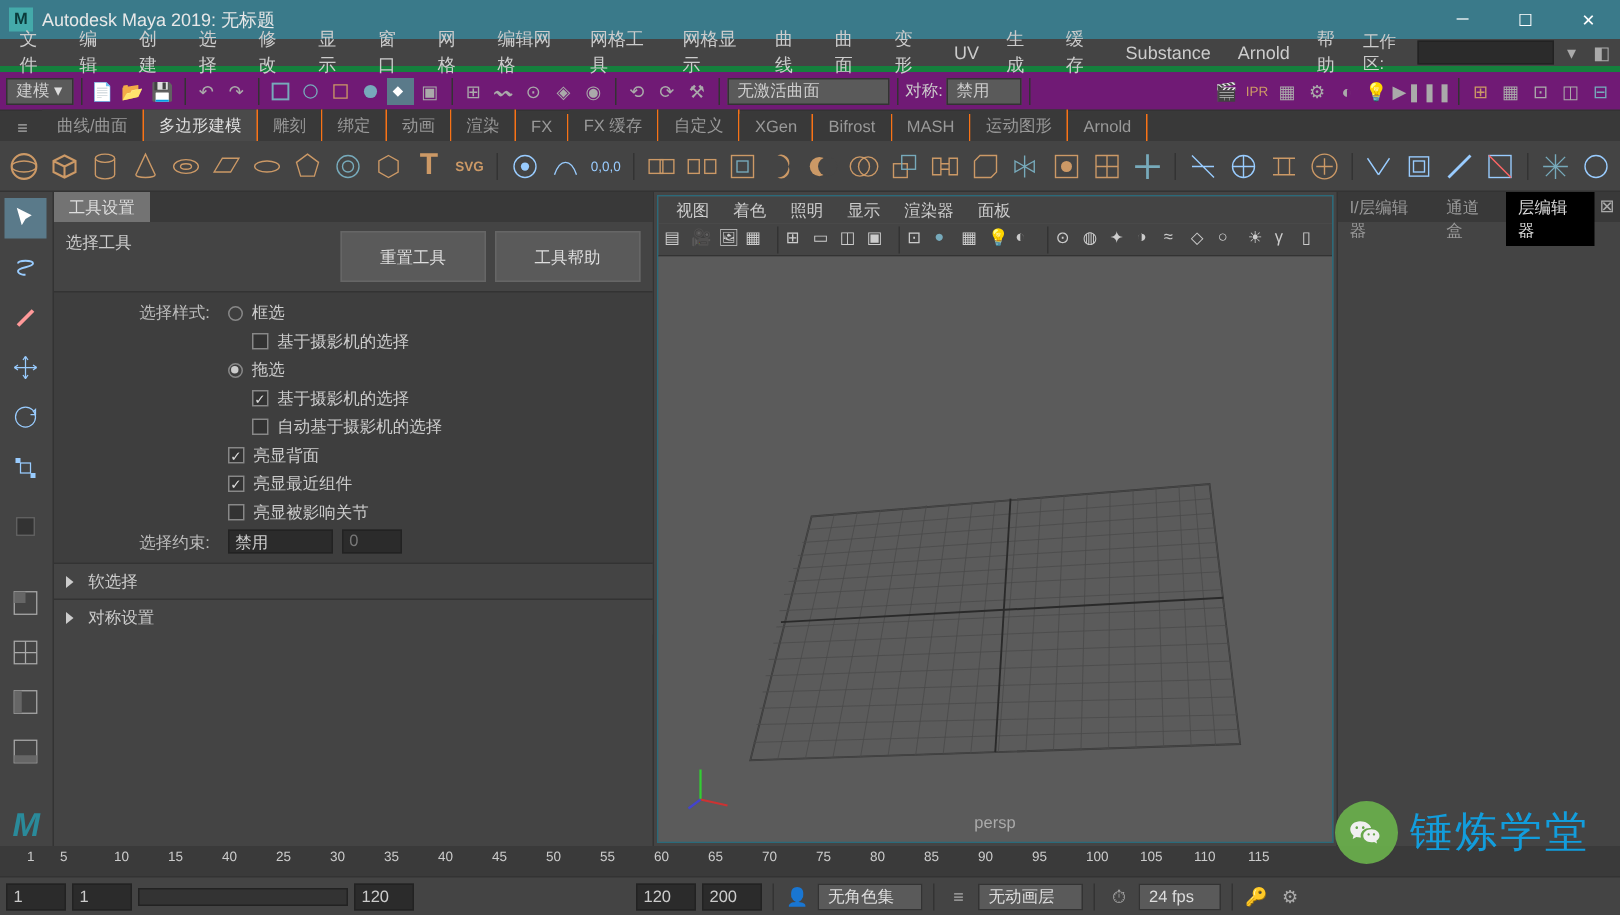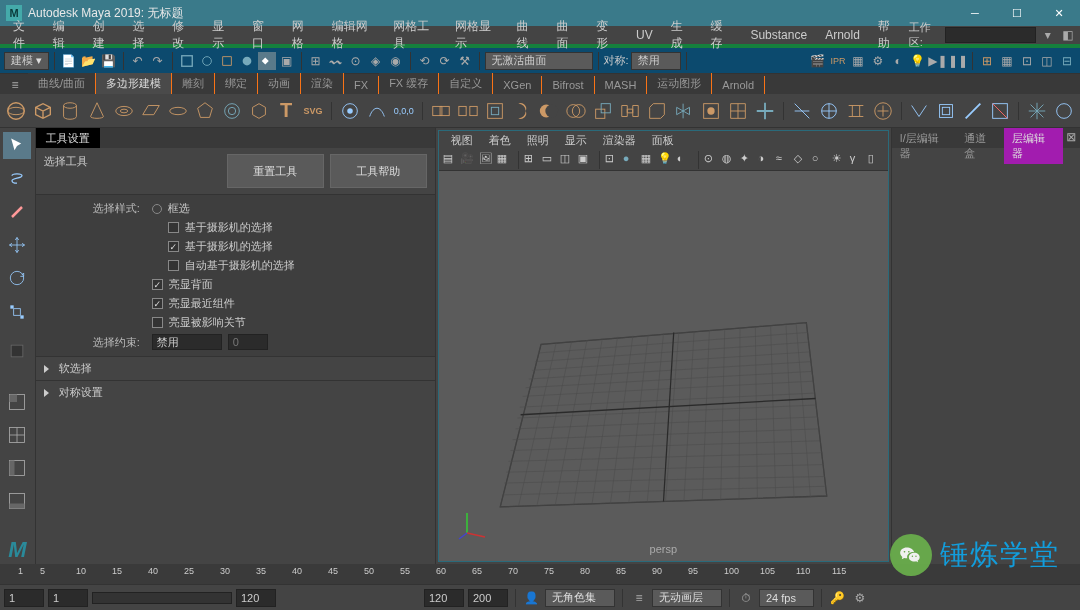--- a/index.html
+++ b/index.html
@@ -5,41 +5,41 @@
 *{margin:0;padding:0;box-sizing:border-box;font-family:"Microsoft YaHei",sans-serif;font-size:11px;color:#ccc;user-select:none}
 body{background:#444;width:1080px;height:610px;overflow:hidden;position:relative}
 .titlebar{height:26px;background:#3a7a8a;display:flex;align-items:center;padding:0 0 0 6px;color:#fff}
 .titlebar .logo{width:16px;height:16px;background:#4aa;display:flex;align-items:center;justify-content:center;margin-right:6px;font-weight:bold;color:#0a3a3a}
 .titlebar .title{flex:1;color:#e8e8e8;font-size:12px}
 .winbtn{width:42px;height:26px;display:flex;align-items:center;justify-content:center;color:#fff}
 .menubar{height:22px;background:#444;display:flex;align-items:center;padding:0 4px;border-bottom:4px solid #15803d;gap:0}
 .menubar .mitem{padding:3px 9px;color:#ccc;font-size:12px}
 .menubar .ws{margin-left:auto;display:flex;align-items:center;gap:4px}
 .menubar .wsbox{width:100px;height:16px;background:#2b2b2b;border:1px solid #222}
-.shelfbar{height:26px;background:#0c4a6e;display:flex;align-items:center;padding:0 4px;border-bottom:1px solid #333;gap:2px}
+.shelfbar{height:26px;background:#701a75;display:flex;align-items:center;padding:0 4px;border-bottom:1px solid #333;gap:2px}
 .drop{height:18px;background:#5a5a5a;padding:0 6px;display:flex;align-items:center;border:1px solid #333;color:#ddd}
 .sep{width:1px;height:18px;background:#333;margin:0 3px}
 .tbicon{width:18px;height:18px;display:flex;align-items:center;justify-content:center;color:#aaa;font-size:12px}
 .tbicon svg{width:14px;height:14px}
 .shelftabs{height:20px;background:#393939;display:flex;align-items:flex-end;padding-left:28px;gap:0}
 .shtab{padding:3px 10px;background:#393939;color:#999;font-size:11px;border-right:1px solid #f97316}
 .shtab.active{background:#4a4a4a;color:#ddd}
 .shelfrow{height:34px;background:#444;display:flex;align-items:center;padding:0 4px;gap:3px;border-bottom:1px solid #333;position:relative}
 .shicon{width:28px;height:28px;display:flex;align-items:center;justify-content:center}
 .shicon svg{width:22px;height:22px}
 .mainrow{display:flex;height:calc(100% - 26px - 22px - 26px - 20px - 34px - 20px - 26px)}
 .lefttool{width:36px;background:#444;border-right:1px solid #333;display:flex;flex-direction:column;align-items:center;padding-top:4px;gap:6px}
 .ltool{width:28px;height:28px;display:flex;align-items:center;justify-content:center}
 .ltool.active{background:#5a7a8a}
 .ltool svg{width:20px;height:20px}
 .lspacer{flex:1}
 .centerpanel{flex:1;display:flex}
 .toolset{width:400px;background:#444;border-right:1px solid #333;display:flex;flex-direction:column}
 .toolset .hdr{display:flex;background:#393939;height:20px;align-items:center}
-.toolset .hdrtab{padding:3px 10px;background:#000000;color:#ddd;font-size:11px}
+.toolset .hdrtab{padding:3px 10px;background:#737373;color:#ddd;font-size:11px}
 .toolset .subtitle{padding:6px 8px;color:#ddd;background:#444;display:flex;justify-content:space-between}
 .toolset .btns{display:flex;gap:6px;padding:4px 8px}
 .btn{flex:1;height:34px;background:#5a5a5a;border:1px solid #666;display:flex;align-items:center;justify-content:center;color:#ddd}
 .section{border-top:1px solid #333;background:#3e3e3e}
 .secthdr{padding:4px 8px;display:flex;align-items:center;gap:6px;background:#444}
 .secthdr .tri{width:0;height:0;border-left:4px solid transparent;border-right:4px solid transparent;border-top:5px solid #ccc}
 .secthdr.collapsed .tri{border-top:4px solid transparent;border-bottom:4px solid transparent;border-left:5px solid #ccc}
 .optrow{display:flex;align-items:center;padding:2px 0 2px 20px;gap:6px}
 .optlabel{width:90px;text-align:right;color:#bbb;padding-right:6px}
 .radio{width:10px;height:10px;border:1px solid #888;border-radius:50%;display:flex;align-items:center;justify-content:center}
@@ -52,21 +52,21 @@
 .vpmenu .vm{padding:2px 8px;color:#ccc;font-size:11px}
 .vptool{height:22px;background:#444;display:flex;align-items:center;gap:2px;padding:0 4px;border-bottom:1px solid #333}
 .vptool .ti{width:16px;height:16px}
 .vpcanvas{flex:1;position:relative;background:#5b5b5b;overflow:hidden}
 .gridsvg{position:absolute;inset:0;width:100%;height:100%}
 .vplabel{position:absolute;bottom:6px;left:50%;transform:translateX(-50%);color:#aaa;font-size:11px}
 .axis{position:absolute;left:18px;bottom:18px}
 .rightpanel{width:190px;background:#444;border-left:1px solid #333}
 .rtabs{display:flex;background:#393939;height:20px;align-items:flex-start}
 .rtab{padding:3px 8px;color:#999;font-size:11px}
-.rtab.active{background:#a21caf;color:#ddd}
+.rtab.active{background:#000000;color:#ddd}
 .timeline{height:20px;background:#3a3a3a;display:flex;align-items:center;padding:0 4px;position:relative;font-size:9px;color:#999}
 .tick{position:absolute;top:2px;font-size:9px}
 .bottombar{height:26px;background:#444;display:flex;align-items:center;gap:4px;padding:0 4px;border-top:1px solid #333}
 .bfield{height:18px;background:#2b2b2b;border:1px solid #222;padding:0 4px;display:flex;align-items:center;min-width:40px}
 .slider{flex:1;max-width:140px;height:12px;background:#333;border:1px solid #222;position:relative}
 .watermark{position:absolute;right:10px;bottom:30px;width:180px;height:50px;display:flex;align-items:center;gap:8px;opacity:0.92;pointer-events:none}
 .watermark .wc{width:42px;height:42px;border-radius:50%;background:#6ab04c;display:flex;align-items:center;justify-content:center}
 .watermark .wt{font-size:28px;color:#0ea5e9;font-weight:500;letter-spacing:2px}
 </style>
 </head>
@@ -492,20 +492,25 @@
           <div class="optrow">
             <div class="optlabel">选择样式:</div>
             <div class="radio"></div>
             <span>框选</span>
           </div>
           <div class="optrow">
               <div class="optlabel"></div>
               <div style="width:10px"></div>
             <div class="chk"></div>
             <span>基于摄影机的选择</span>
+          </div>
+          <div class="optrow">
+              <div class="optlabel"></div>
+            <div class="radio on"></div>
+            <span>拖选</span>
           </div>
           <div class="optrow">
               <div class="optlabel"></div>
               <div style="width:10px"></div>
             <div class="chk on"></div>
             <span>基于摄影机的选择</span>
           </div>
           <div class="optrow">
               <div class="optlabel"></div>
               <div style="width:10px"></div>

